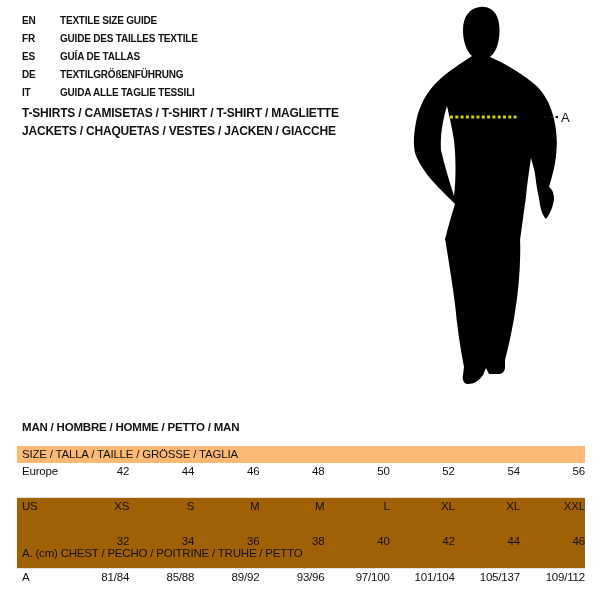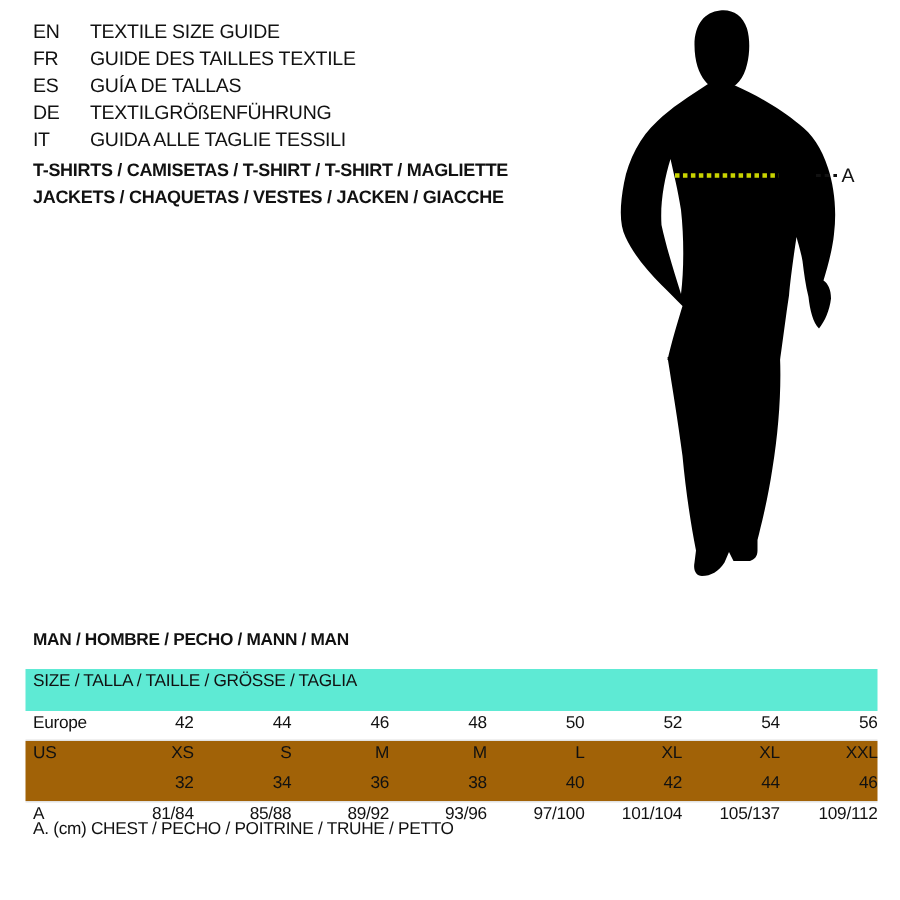--- a/index.html
+++ b/index.html
@@ -3,32 +3,32 @@
 <meta charset="utf-8">
 <style>
   html,body{margin:0;padding:0;background:#fff;}
   .canvas{
     position:relative;width:600px;height:600px;background:#ffffff;
     font-family:"Liberation Sans",sans-serif;color:#111;overflow:hidden;
     letter-spacing:-0.2px;
   }
   
   .lang-list{position:absolute;left:22px;top:12px;}
-  .lang-row{display:flex;height:18px;line-height:18px;font-size:13px;font-weight:400;align-items:center;}
+  .lang-row{display:flex;height:18px;line-height:18px;font-size:10px;font-weight:700;align-items:center;}
   .lang-code{width:38px;}
   
   .categories{position:absolute;left:22px;top:104px;font-size:12px;font-weight:700;line-height:18px;}
   
   .figure{position:absolute;left:400px;top:0;width:200px;height:400px;}
   
   .section-title{position:absolute;left:22px;top:420px;font-size:11.5px;font-weight:700;line-height:14px;}
   
   .size-table{position:absolute;left:17px;top:446px;width:568px;font-size:11.5px;}
-  .t-header{background:#5eead4;height:28px;line-height:17px;padding-left:5px;}
-  .t-row{display:flex;height:20px;line-height:17.5px;}
+  .t-header{background:#fdba74;height:17px;line-height:17px;padding-left:5px;}
+  .t-row{display:flex;height:35px;line-height:17.5px;}
   .t-row.shaded{background:#a16207;}
   .t-row.first{border-bottom:1px solid #e2e2e2;box-sizing:border-box;}
   .t-row.last{border-top:1px solid #e2e2e2;box-sizing:border-box;}
   .t-label{width:42px;padding-left:5px;flex:none;}
   .t-cell{flex:1;text-align:right;}
   
   .footnote{position:absolute;left:22px;top:547px;font-size:11.5px;font-weight:400;}
 </style>
 </head>
 <body>
@@ -65,21 +65,21 @@
 
   <svg class="figure" viewBox="0 0 200 400" width="200" height="400" xmlns="http://www.w3.org/2000/svg">
     <path d="M80 7 C70 8 63 16 63 30 C63 41 66 49 70 54 C74 59 79 61 84 60 C91 58 96 52 98 43 C100 35 100 26 98 19 C95 10 88 6 80 7 Z" fill="#000000"></path>
     <path fill-rule="evenodd" d="M72 56 C60 64 47 72 38 81 C27 91 19 106 16 122 C13 138 13 150 17 158 C22 169 31 180 41 190 C46 195 51 200 55 204 C52 214 48 227 45 240 L120 240 C122 226 124 210 126 197 C127 186 129 171 131 158 C132 162 134 168 135 174 C136 182 137 190 139 198 C140 207 142 215 146 219 C150 214 153 207 154 199 C154 193 152 189 149 187 C152 177 155 166 156 156 C158 140 156 124 152 112 C148 99 141 89 133 83 C121 73 104 63 90 57 C84 55 78 55 72 56 Z M47 106 C43 119 40 135 41 150 C44 164 49 180 54 196 C56 180 56 158 54 140 C52 127 49 115 47 106 Z" fill="#000000"></path>
     <path d="M45 238 L120 238 C121 260 119 288 115 312 C112 332 108 348 105 360 L105 367 C105 371 103 373 100 374 L89 374 L86 368 L83 375 C79 381 74 384 68 384 C64 384 62 380 63 375 L64 367 C60 347 57 325 55 304 C52 281 48 257 45 238 Z" fill="#000000"></path>
     <line x1="50" y1="117" x2="119" y2="117" stroke-width="3" stroke-dasharray="3 2.3" stroke="#c9d400"></line>
     <line x1="144" y1="117" x2="158" y2="117" stroke-width="2" stroke-dasharray="3.2 2.6" stroke="#111111"></line>
     <text x="161" y="121.5" font-size="13" fill="#111" font-family="Liberation Sans, sans-serif">A</text>
   </svg>
 
-  <div class="section-title">MAN / HOMBRE / PECHO / MANN / MAN</div>
+  <div class="section-title">MAN / HOMBRE / HOMME / PETTO / MAN</div>
 
   <div class="size-table">
     <div class="t-header">SIZE / TALLA / TAILLE / GRÖSSE / TAGLIA</div>
 
     <div class="t-row first">
       <span class="t-label">Europe</span>
       <span class="t-cell">42</span>
       <span class="t-cell">44</span>
       <span class="t-cell">46</span>
       <span class="t-cell">48</span>

